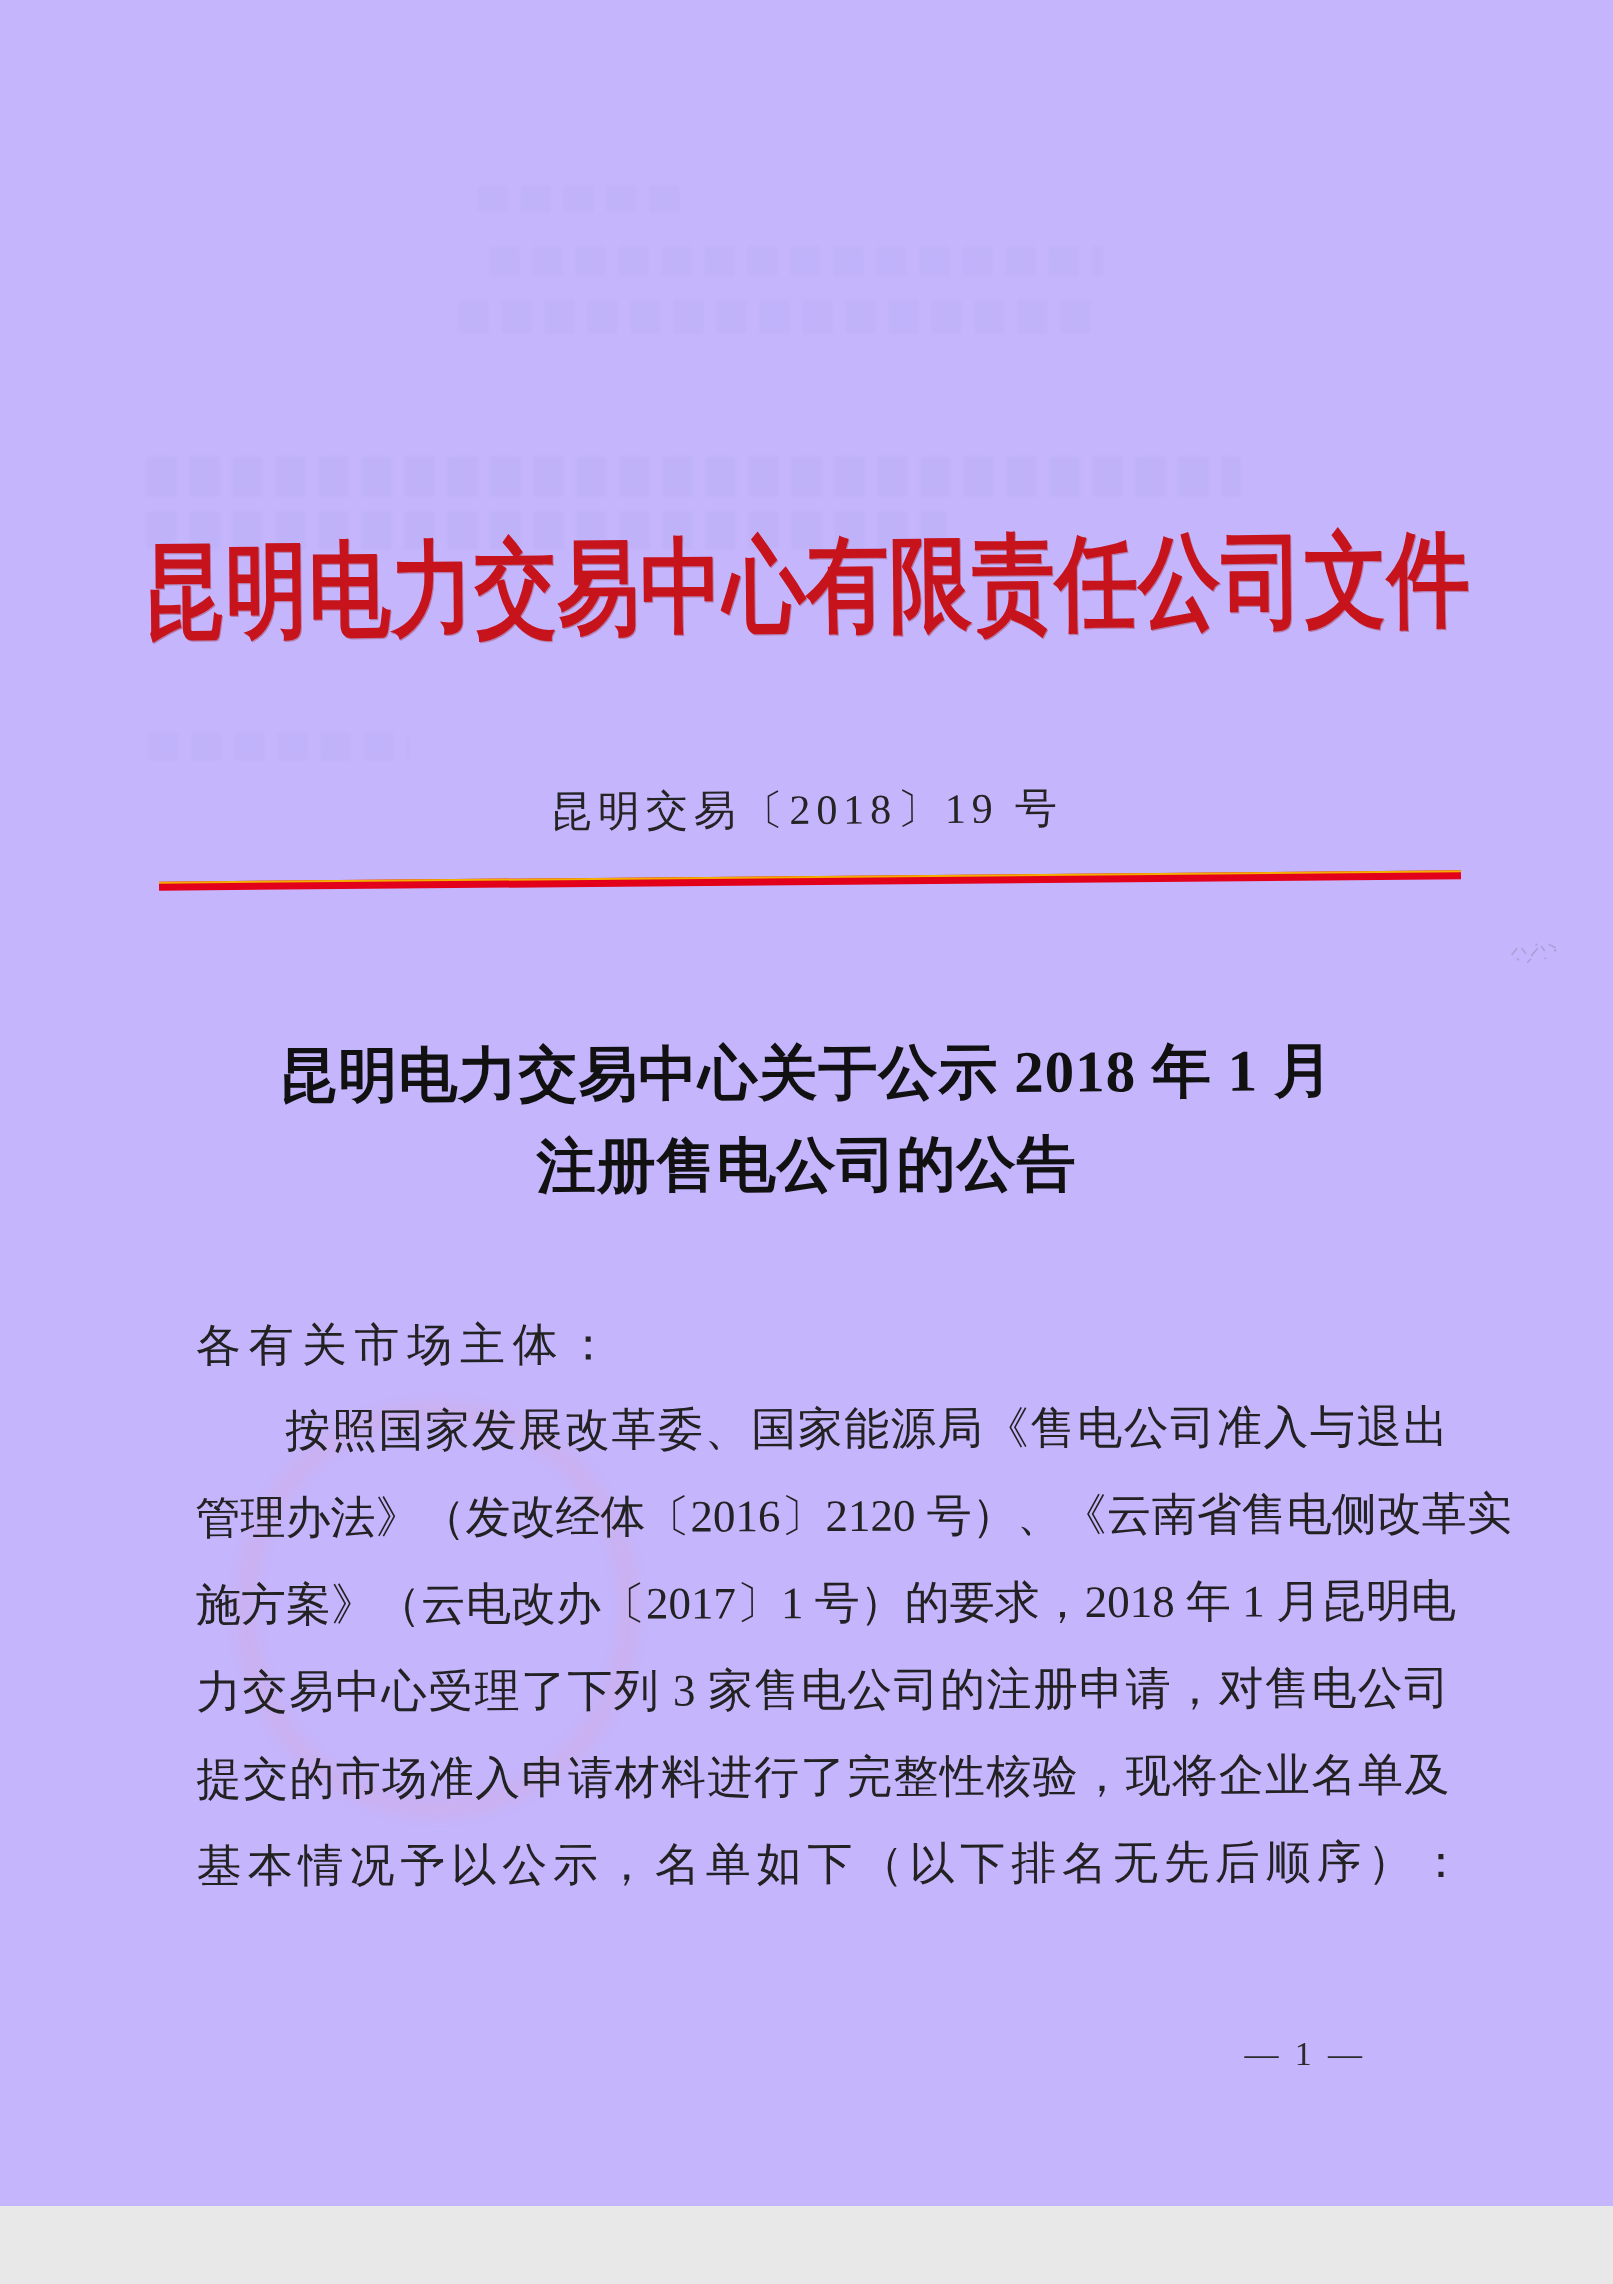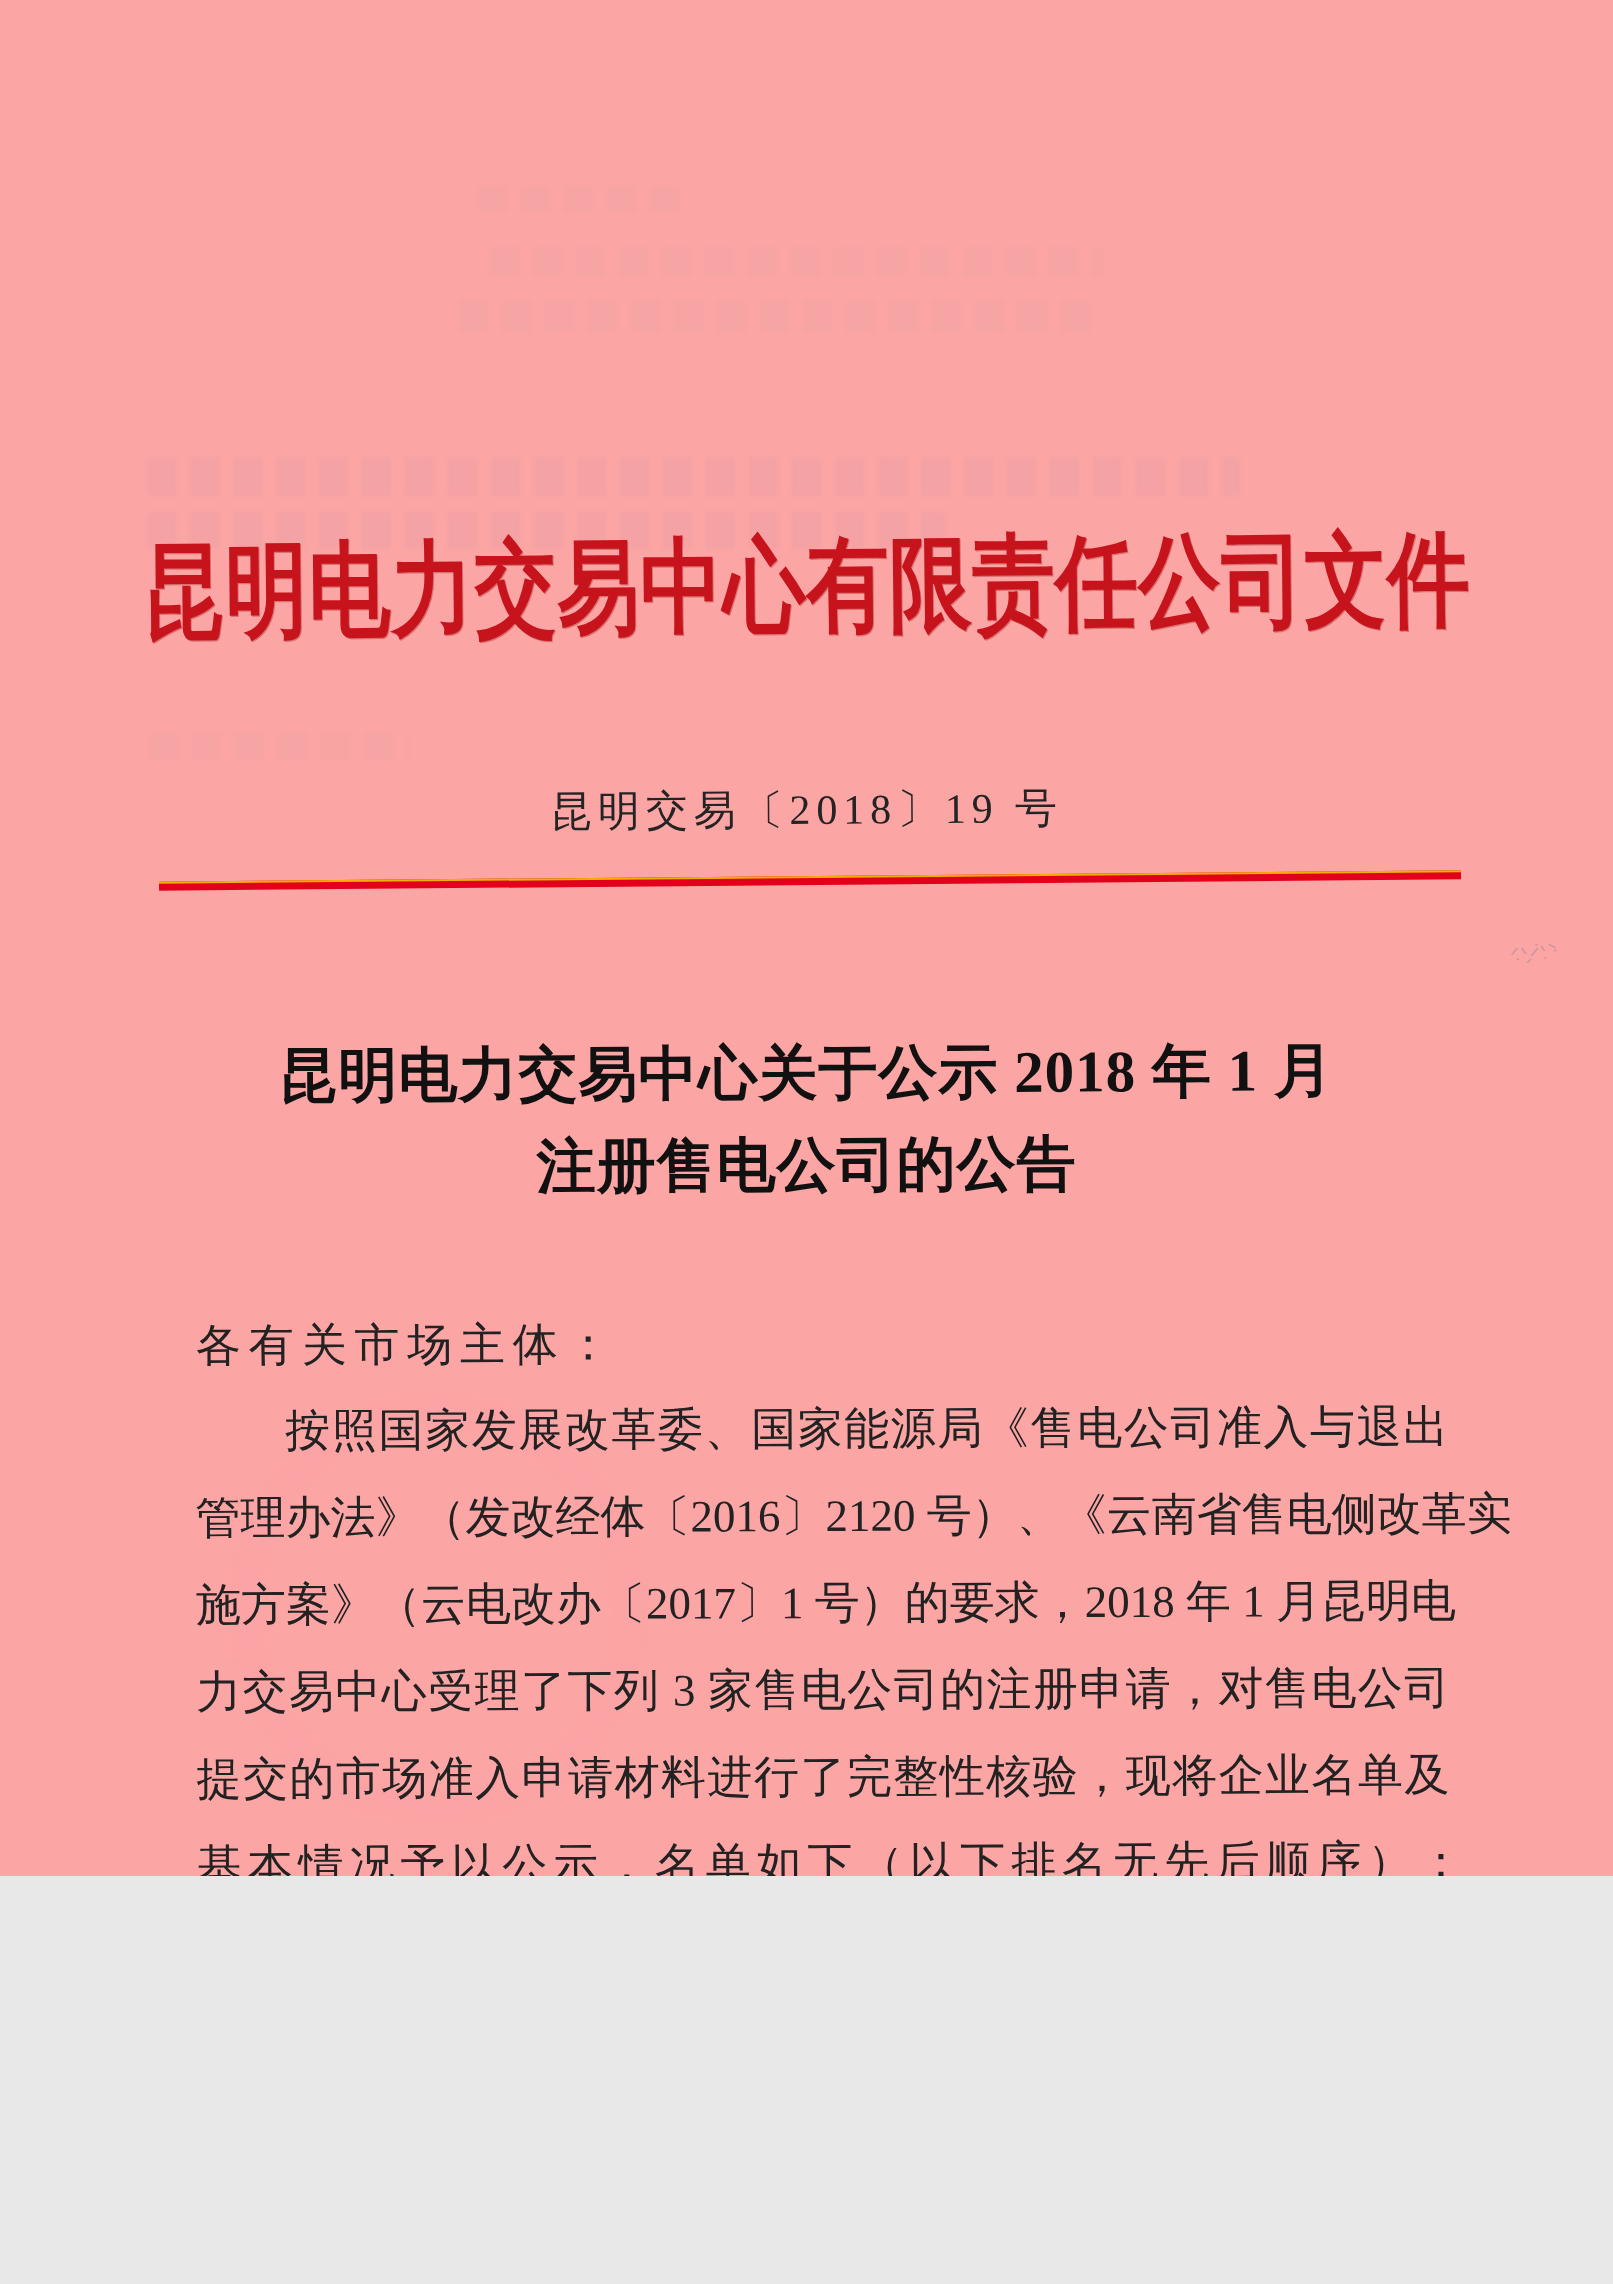--- a/index.html
+++ b/index.html
@@ -3,23 +3,23 @@
 <meta charset="utf-8">
 <style>
   html, body {
     margin: 0;
     padding: 0;
     background: #e8e8e8;
   }
   .page {
     position: relative;
     width: 1613px;
-    height: 1876px;
+    height: 2206px;
     margin: 0 auto;
-    background: #fca5a5;
+    background: #c4b5fd;
     overflow: hidden;
     font-family: "Liberation Serif", "DejaVu Serif", serif;
     color: #1e1e1e;
   }
 
   
   .ghost {
     position: absolute;
     background: repeating-linear-gradient(90deg,
       rgba(100, 122, 168, 0.055) 0 29px,

